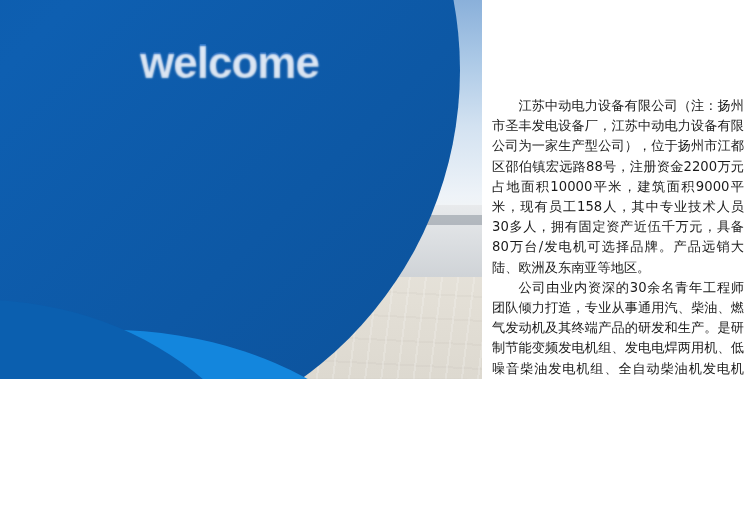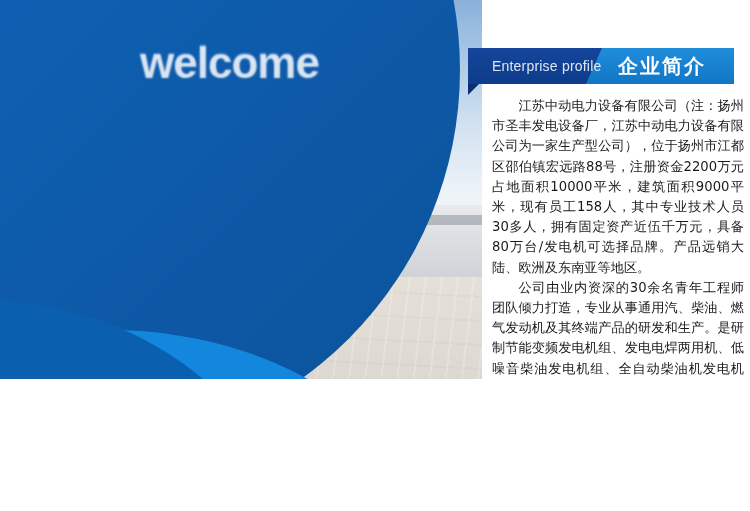--- a/index.html
+++ b/index.html
@@ -314,26 +314,20 @@
             <i style="left:42%;top:66%;width:16%;height:30%;background:#102a52"></i>
             <i style="left:6%;top:6%;width:88%;height:14%;background:rgba(255,255,255,.45)"></i>
           </div>
         </div>
       </div>
     </div>
   </div>
 
   <div class="panel">
 
-    <div class="tab">
-      <span class="tail"></span>
-      <span class="slant"></span>
-      <span class="en-label">Enterprise profile</span>
-      <span class="cn-label">企业简介</span>
-    </div>
 
     <div class="body-text">
       <p>江苏中动电力设备有限公司（注：扬州市圣丰发电设备厂，江苏中动电力设备有限公司为一家生产型公司），位于扬州市江都区邵伯镇宏远路88号，注册资金2200万元占地面积10000平米，建筑面积9000平米，现有员工158人，其中专业技术人员30多人，拥有固定资产近伍千万元，具备80万台/发电机可选择品牌。产品远销大陆、欧洲及东南亚等地区。</p>
       <p>公司由业内资深的30余名青年工程师团队倾力打造，专业从事通用汽、柴油、燃气发动机及其终端产品的研发和生产。是研制节能变频发电机组、发电电焊两用机、低噪音柴油发电机组、全自动柴油机发电机组，4轮3轮2轮移动电站柴油发电机组，代理销售柴油机品牌有：沃尔沃、康明斯、强鹿、大宇、道依茨、上柴、潍柴、济柴等。发电机可选择品牌：无锡斯坦福、上海马拉松、兰电、苏州德锋（凯捷利）、上海斯坦福、广州英格、利莱森玛、西门子发电机等。 以‘圣丰’为主导品牌的产品集各家之所长，技术领先，匹配合理，美观大方，性能卓越！准确的市场和产品定位，最优化的性价比，精明睿客户的选择。广泛应用于国内外各大行业，如工厂、酒店、房地产、楼宇、铁路、石油、矿山、电信系统等。</p>
     </div>
   </div>
 
 </div>
 
 </body></html>

